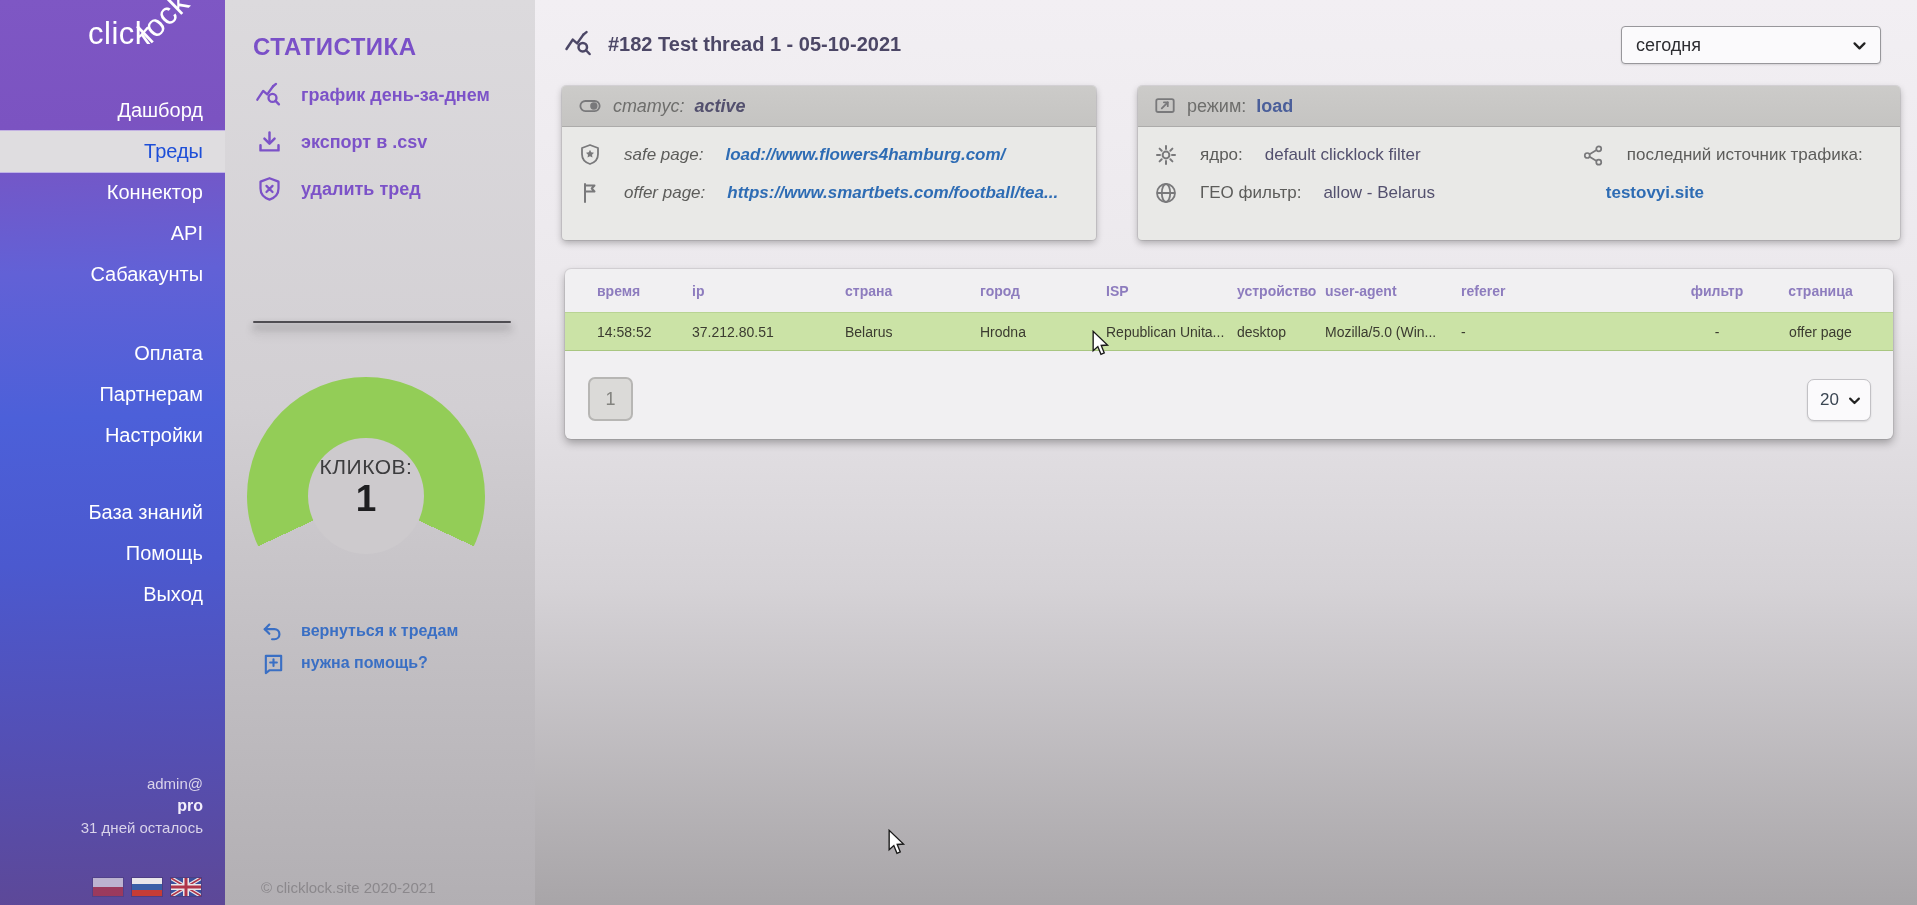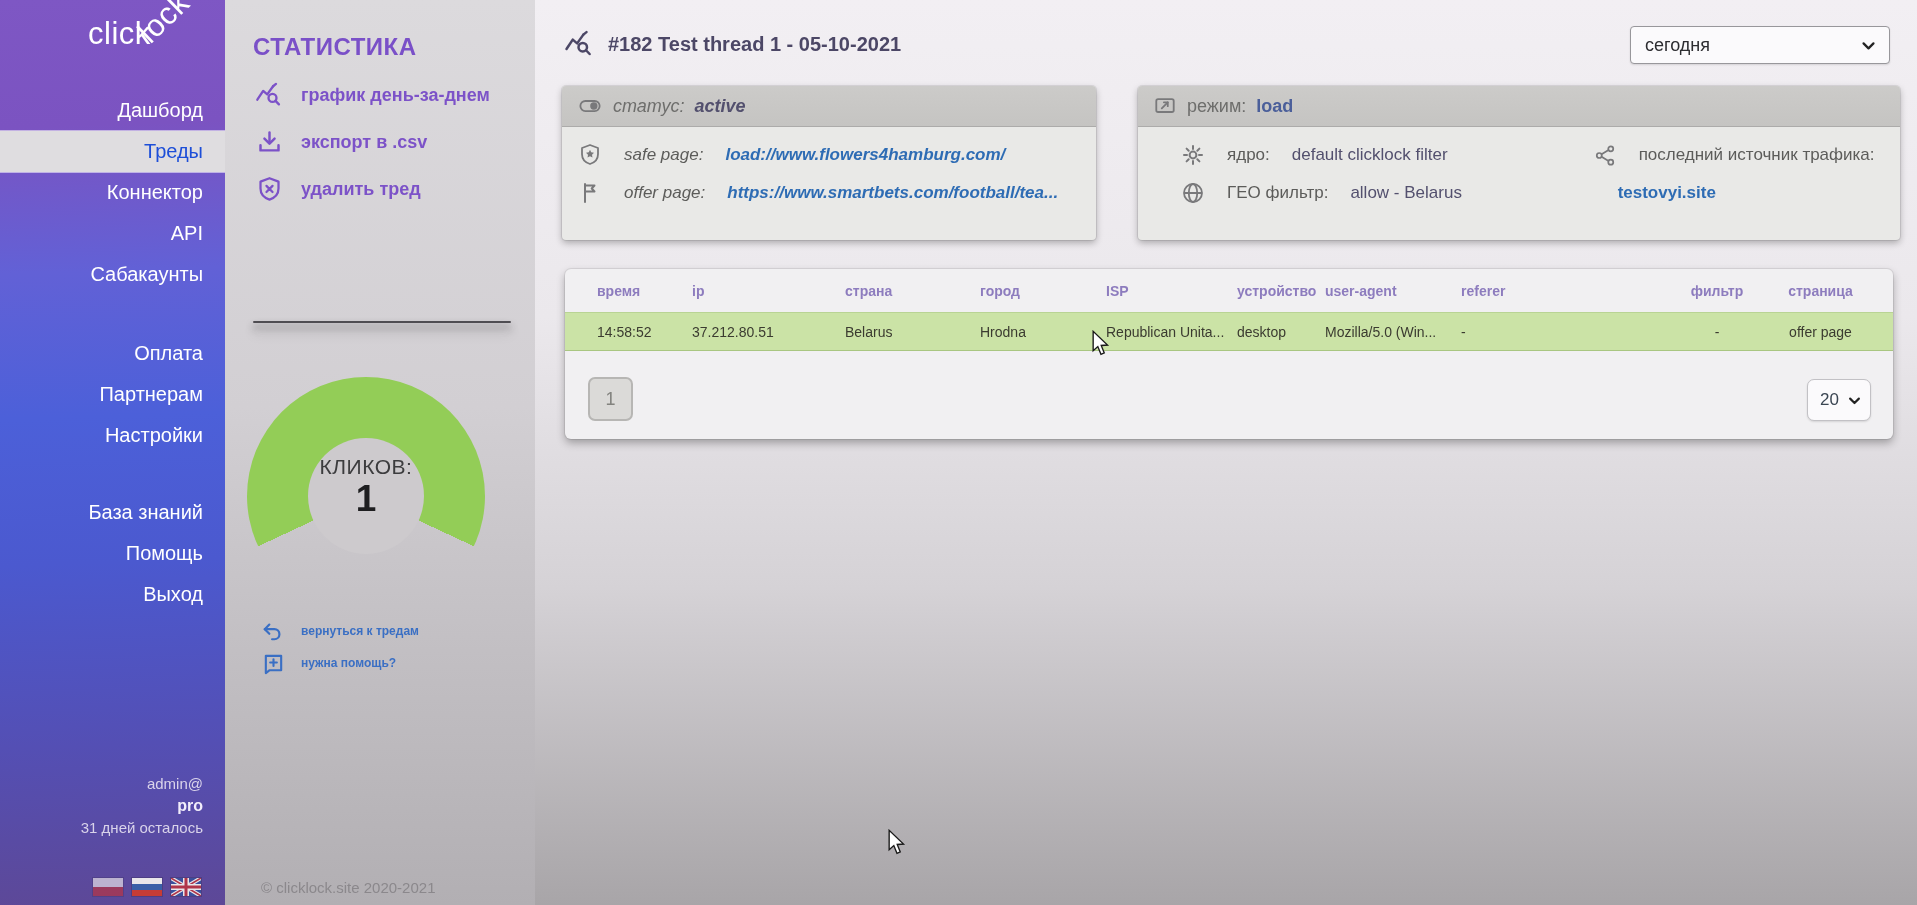--- a/index.html
+++ b/index.html
@@ -38,47 +38,47 @@
   .stats-action .ic { flex:0 0 32px; height:30px; display:flex; align-items:center; justify-content:center; }
   .divider { position:absolute; left:28px; top:321px; width:258px; height:2px; background:#4f4d52; border-radius:2px;
     box-shadow:0 5px 7px rgba(40,40,40,.5), 0 9px 12px rgba(40,40,40,.25); }
   .gauge { position:absolute; left:22px; top:377px; width:238px; height:238px; border-radius:50%;
     background:conic-gradient(from 245deg, #93cd57 0deg 230deg, transparent 230deg 360deg); }
   .gauge-hole { position:absolute; left:61px; top:61px; width:116px; height:116px; border-radius:50%; background:#cdcacd; }
   .gauge-text { position:absolute; left:0; top:78px; width:100%; text-align:center; }
   .gauge-label { font-size:21px; color:#3c3c3e; letter-spacing:.5px; }
   .gauge-value { font-size:37px; font-weight:bold; color:#1e1e20; line-height:40px; }
   .stats-links { position:absolute; left:34px; top:618px; }
-  .stats-link { display:flex; align-items:center; gap:14px; color:#3a6fc4; font-weight:bold; font-size:12px; cursor:pointer; height:26px; margin-bottom:6px; }
+  .stats-link { display:flex; align-items:center; gap:14px; color:#3a6fc4; font-weight:bold; font-size:16px; cursor:pointer; height:26px; margin-bottom:6px; }
   .stats-link .ic { flex:0 0 28px; display:flex; align-items:center; justify-content:center; }
   .panel-footer { position:absolute; left:36px; top:879px; font-size:15px; color:#8b888c; }
 
   
   .main { position:absolute; left:535px; top:0; width:1382px; height:905px;
     background:linear-gradient(180deg,#f2eff3 0%,#ebe8ec 35%,#d5d2d6 65%,#a8a5a8 100%); }
   .thread-head { position:absolute; left:28px; top:29px; display:flex; align-items:center; gap:13px; color:#4c4766; }
   .thread-title { font-size:20px; font-weight:bold; }
   .select-box { background:#fbfafc; border:1px solid #98979b; border-radius:4px; display:flex; align-items:center;
     justify-content:space-between; cursor:pointer; color:#2d2d31; box-shadow:0 1px 2px rgba(0,0,0,.12); }
-  .date-select { position:absolute; right:27px; top:26px; width:260px; height:38px; padding:0 12px 0 14px; font-size:18px; }
+  .date-select { position:absolute; right:36px; top:26px; width:260px; height:38px; padding:0 12px 0 14px; font-size:18px; }
 
   .card { position:absolute; top:86px; height:154px; background:#e9e9e7; border-radius:4px;
     box-shadow:0 0 0 1px rgba(0,0,0,.08), 0 3px 7px rgba(0,0,0,.28); overflow:hidden; }
   .card-header { height:41px; background:linear-gradient(#cccbc9,#c5c4c2); border-bottom:1px solid #acabaa;
     display:flex; align-items:center; gap:10px; padding:0 15px; font-size:18px; color:#6e6e6c; }
   .card-header .hv { font-weight:bold; }
   .status-card { left:27px; width:534px;font-style:italic; }
   .mode-card { left:603px; width:762px; }
   .card-row { display:flex; align-items:center; gap:22px; height:38px; padding:0 16px; font-size:17px; color:#5c5c5a; }
   .card-body { padding-top:9px; }
   .link { color:#2e6cb4; font-weight:bold; cursor:pointer; white-space:nowrap; }
   .dark-val { color:#53506e; font-weight:normal; }
   .load-val { color:#4b5f9a; }
   .mode-body { display:flex; padding-top:9px; }
-  .mode-col-l { flex:1.28;margin-left:27px; }
+  .mode-col-l { flex:1.28; }
   .mode-col-r { flex:1; }
   .ico-g { color:#79797b; display:flex; align-items:center; }
   .src-val { padding-left:40px; height:38px; display:flex; align-items:center; font-size:17px; }
 
   
   .table-card { position:absolute; left:30px; top:269px; width:1328px; height:170px; background:#f1f0f2; border-radius:6px;
     box-shadow:0 0 0 1px rgba(0,0,0,.07), 0 4px 9px rgba(0,0,0,.3); }
   .tgrid { display:grid; grid-template-columns:95px 153px 135px 126px 131px 88px 136px 200px 112px 1fr;
     align-items:center; padding:0 25px 0 32px; }
   .thead { height:43px; color:#8d7cbe; font-weight:bold; font-size:14px; }

